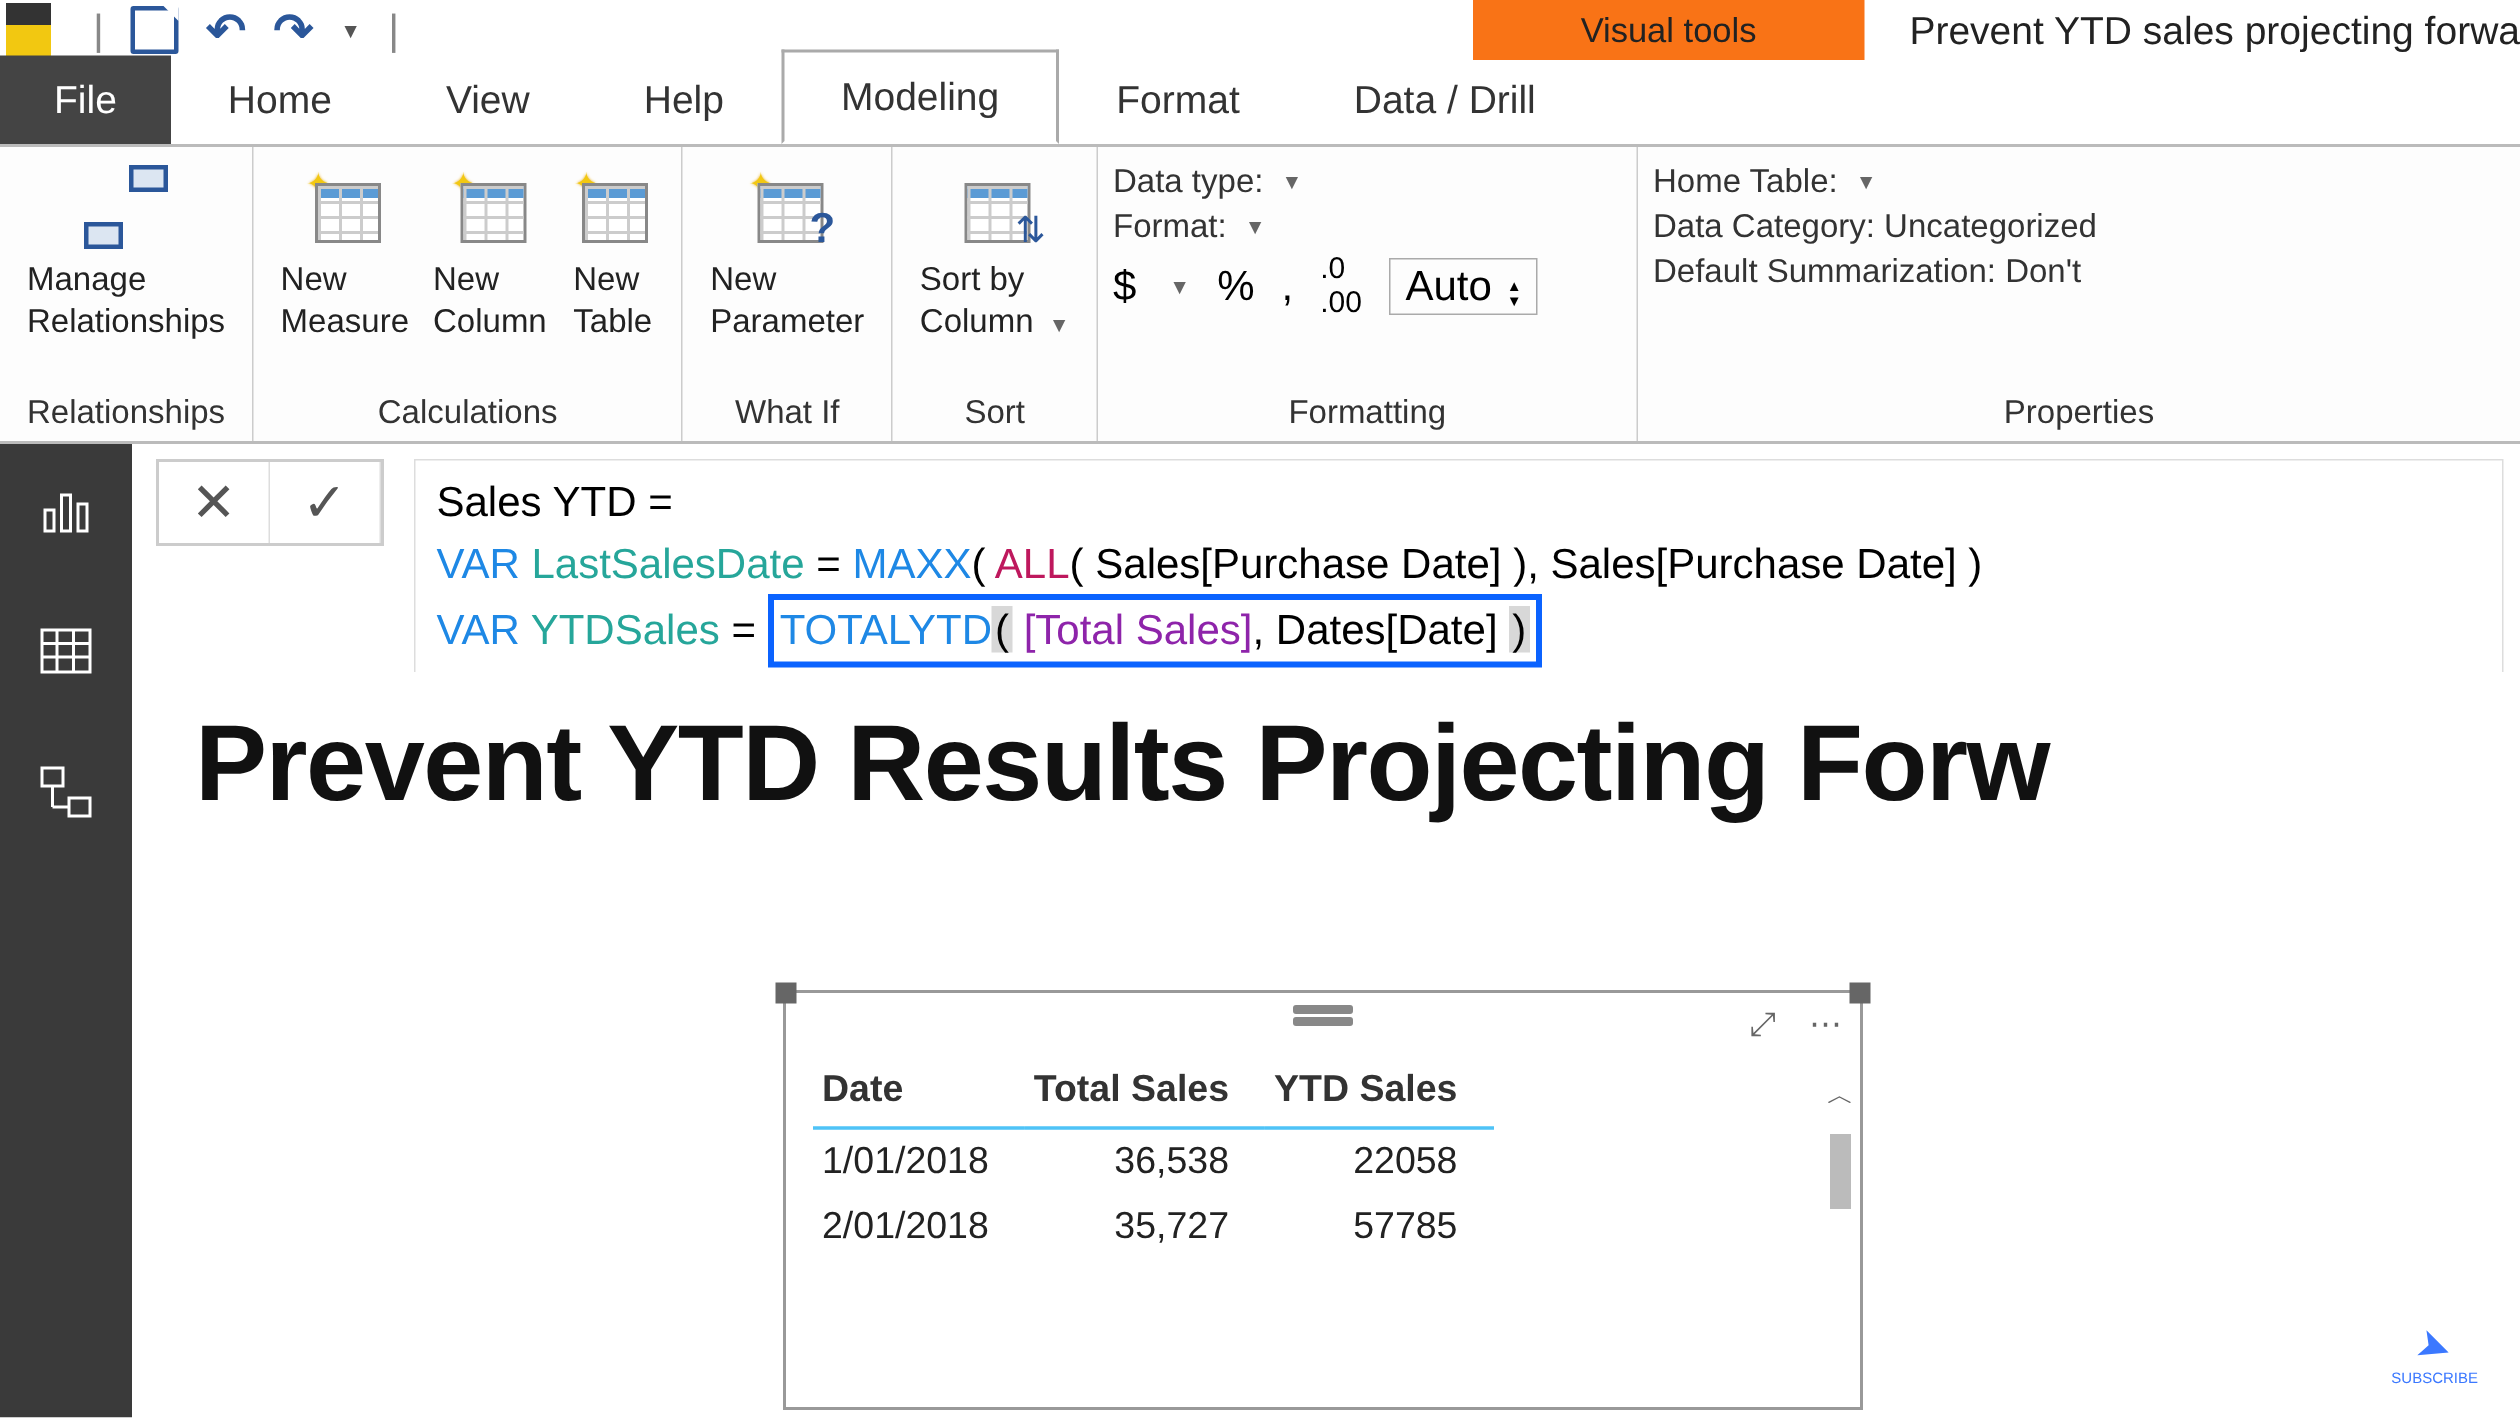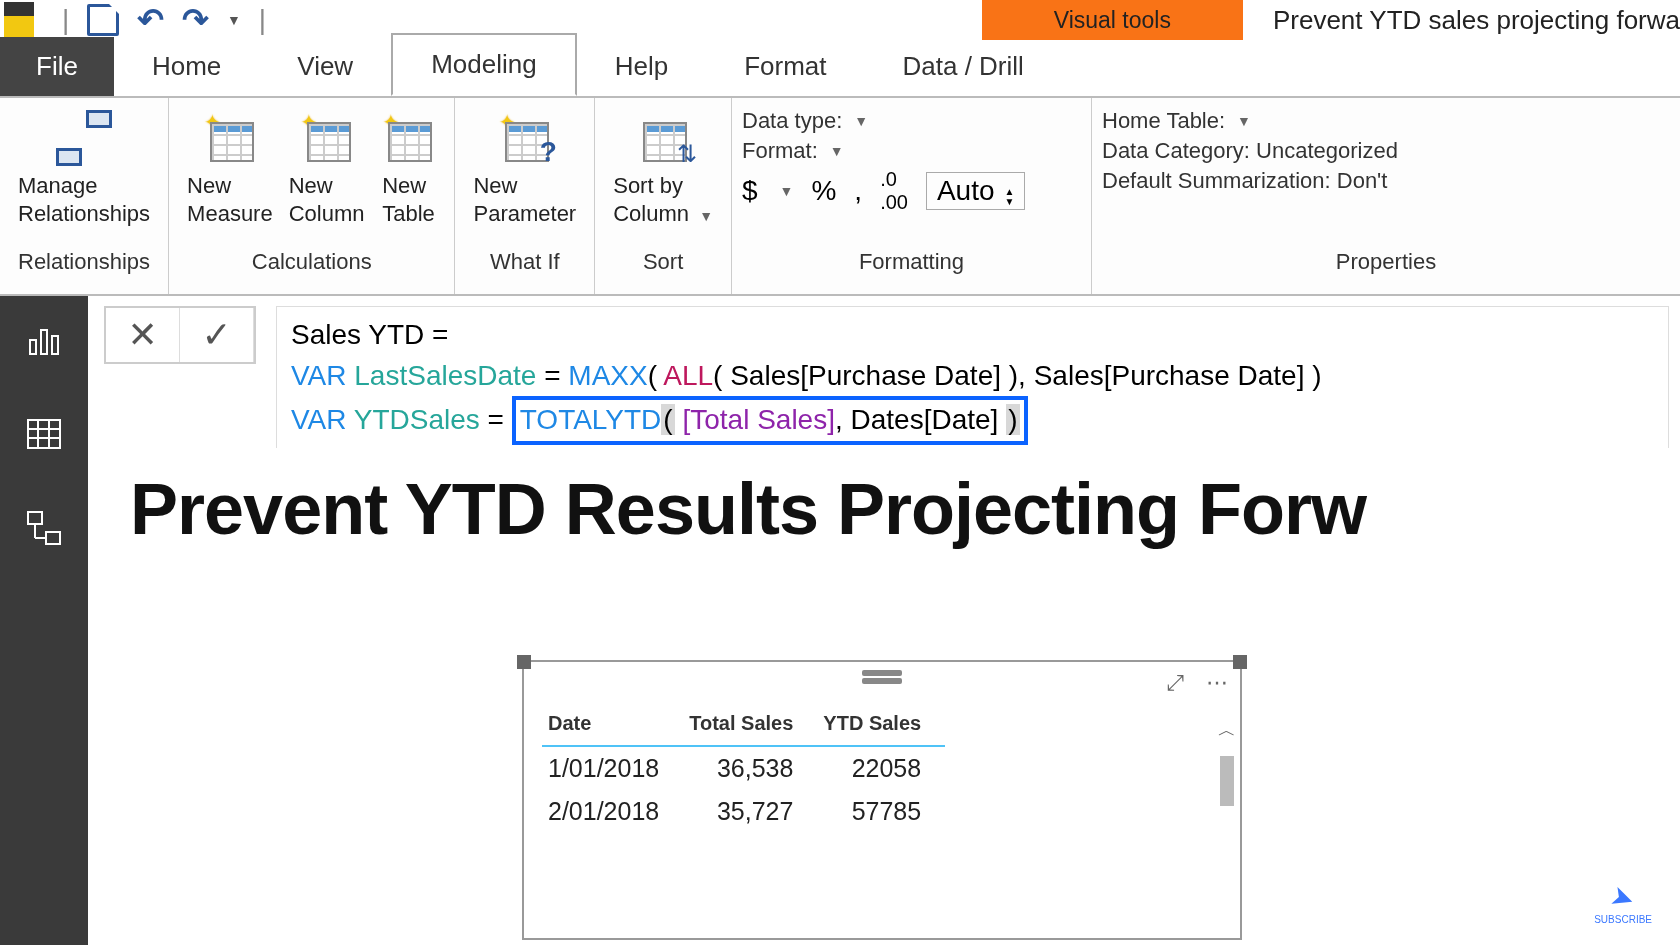--- a/index.html
+++ b/index.html
@@ -18,21 +18,21 @@
   .doc-title { margin-left:30px; font-size:26px; color:#222; white-space:nowrap; }
   
   
   .ribbon-tabs { height:56px; display:flex; align-items:flex-end; }
   .tab { padding:14px 38px; font-size:26px; color:#333; cursor:pointer; }
   .tab.file { background:#444; color:#fff; padding:14px 36px; }
   .tab.active { border:2px solid #aaa; border-bottom:2px solid #fff; background:#fff; position:relative; z-index:2; }
   
   
   .ribbon { height:200px; border-top:2px solid #bbb; border-bottom:2px solid #bbb; display:flex; background:#fdfdfd; }
-  .group { border-right:1px solid #ccc; padding:6px 10px 15px; display:flex; flex-direction:column; justify-content:space-between; }
+  .group { border-right:1px solid #ccc; padding:6px 10px 2px; display:flex; flex-direction:column; justify-content:space-between; }
   .group-buttons { display:flex; gap:0; }
   .big-btn { display:flex; flex-direction:column; align-items:center; justify-content:flex-start; padding:6px 8px; cursor:pointer; }
   .big-btn .icon { width:56px; height:56px; margin-bottom:6px; display:flex; align-items:center; justify-content:center; }
   .big-btn .lbl { font-size:22px; text-align:left; line-height:1.25; color:#222; }
   .group-label { text-align:center; font-size:22px; color:#333; padding:4px 0; }
   
   .rel-icon { position:relative; }
   .rel-icon .box { width:26px; height:18px; border:3px solid #2b579a; background:#dce6f2; position:absolute; }
   
   .table-icon { position:relative; }
@@ -73,21 +73,21 @@
   
   .visual { position:absolute; top:212px; left:418px; width:720px; height:280px; border:2px solid #999; background:#fff; }
   .vis-corner { position:absolute; width:14px; height:14px; background:#666; }
   .vis-corner.tl { top:-7px; left:-7px; } .vis-corner.tr { top:-7px; right:-7px; }
   .vis-hdr { height:42px; display:flex; align-items:center; justify-content:flex-end; padding:0 12px; gap:22px; }
   .grip { position:absolute; left:50%; top:8px; transform:translateX(-50%); width:40px; height:6px; background:#888; border-radius:2px; }
   .grip:after { content:''; position:absolute; top:8px; left:0; width:40px; height:6px; background:#888; border-radius:2px; }
   .focus-icn,.more-icn { font-size:22px; color:#666; cursor:pointer; }
   .vtable { padding:0 18px; }
   .vtable table { border-collapse:collapse; }
-  .vtable th { text-align:left; font-size:20px; font-weight:600; padding:8px 24px 10px 6px; color:#333;margin-left:16px; }
+  .vtable th { text-align:left; font-size:25px; font-weight:600; padding:8px 24px 10px 6px; color:#333;margin-left:16px; }
   .vtable th.r { text-align:right; }
   .vtable thead tr { border-bottom:2px solid #4fc3f7; }
   .vtable td { font-size:25px; padding:7px 24px 7px 6px; color:#222; }
   .vtable td.r { text-align:right; }
   .scrollbar { position:absolute; right:4px; top:56px; bottom:10px; width:18px; }
   .sb-arrow { font-size:18px; color:#666; text-align:center; }
   .sb-thumb { position:absolute; top:38px; width:14px; height:50px; background:#bbb; left:2px; }
   
   .subscribe { position:absolute; right:28px; bottom:20px; color:#3b78ff; font-size:10px; text-align:center; }
   .subscribe .arrow { font-size:28px; transform:rotate(20deg); display:block; }
@@ -106,22 +106,22 @@
     <span class="sep">|</span>
   </div>
   <div class="contextual-tab">Visual tools</div>
   <div class="doc-title">Prevent YTD sales projecting forwa</div>
 </div>
 
 <div class="ribbon-tabs">
   <div class="tab file">File</div>
   <div class="tab">Home</div>
   <div class="tab">View</div>
+  <div class="tab">Help</div>
   <div class="tab active">Modeling</div>
-  <div class="tab">Help</div>
   <div class="tab">Format</div>
   <div class="tab">Data / Drill</div>
 </div>
 
 <div class="ribbon">
   <div class="group">
     <div class="group-buttons">
       <div class="big-btn">
         <div class="icon rel-icon">
           <div class="box" style="top:0;right:0"></div>

